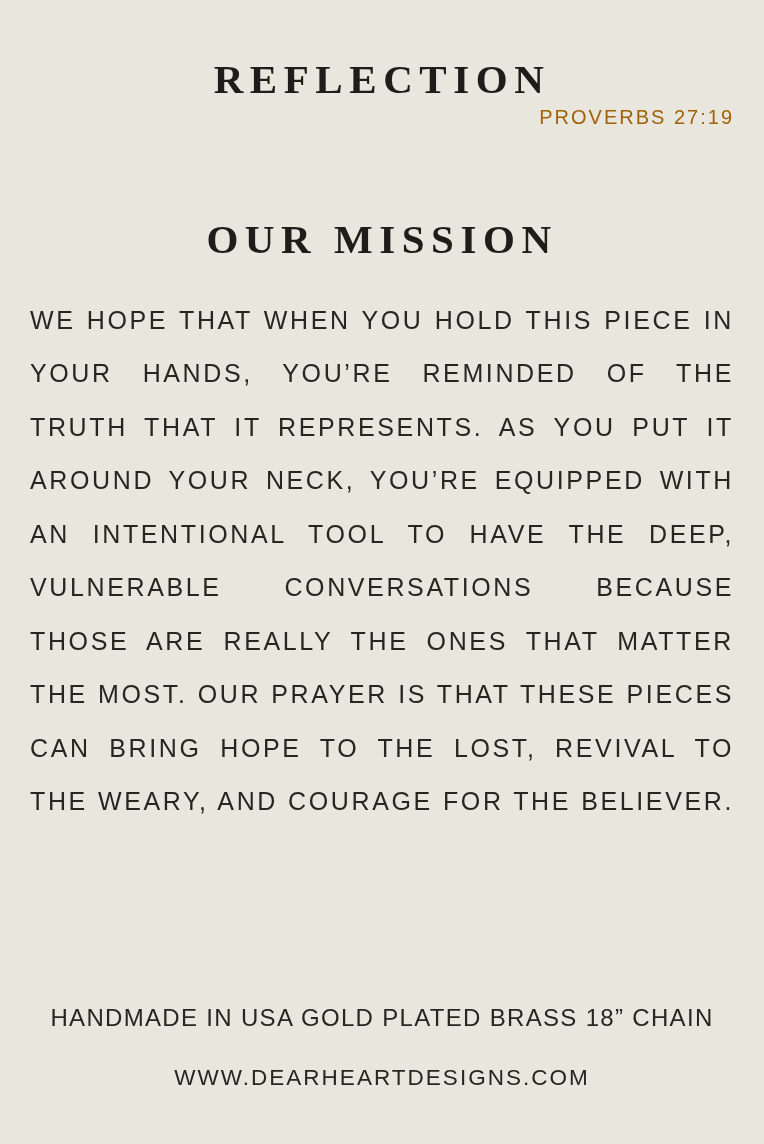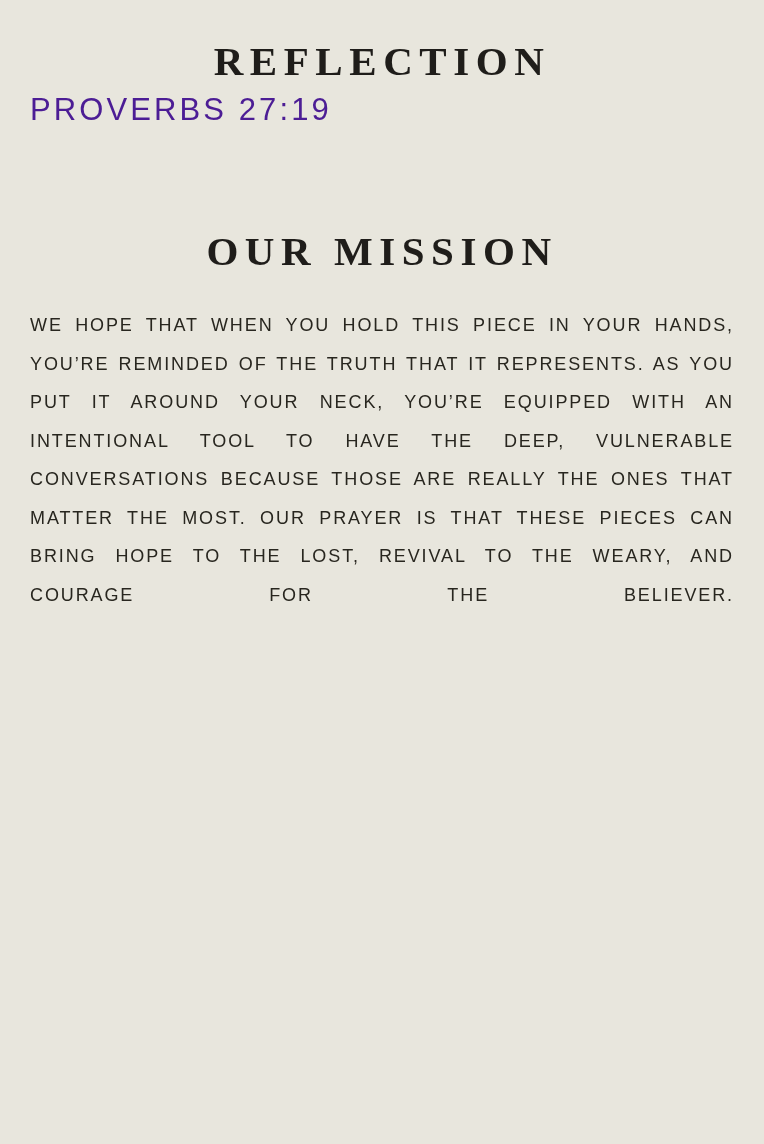--- a/index.html
+++ b/index.html
@@ -26,51 +26,51 @@
   }
   .heading {
     font-family: "Liberation Serif", serif;
     font-weight: 700;
     text-align: center;
     letter-spacing: 0.16em;
     color: #1f1d1a;
   }
   .heading-reflection {
     font-size: 41px;
-    margin-top: 41px;
+    margin-top: 59px;
     margin-bottom: 0;
     line-height: 1;
   }
   .verse {
     margin-top: 31px;
     font-size: 25.5px;
     letter-spacing: 0.12em;
     line-height: 1.78;
     text-align: justify;
     text-align-last: justify;
     color: #28261f;
     font-weight: 400;
   }
   .verse-ref {
     margin-top: 0;
-    font-size: 31px;
+    font-size: 20px;
     letter-spacing: 0.1em;
-    text-align: left;
+    text-align: right;
     line-height: 1.78;
-    color: #4c1d95;
+    color: #a16207;
   }
   .heading-mission {
     font-size: 41px;
     margin-top: 63px;
     margin-bottom: 4px;
     line-height: 1;
   }
   .mission-body {
     margin-top: 30px;
-    font-size: 18px;
+    font-size: 25px;
     letter-spacing: 0.105em;
     line-height: 2.14;
     text-align: justify;
     text-align-last: justify;
     color: #28261f;
   }
   .spacer {
     flex: 1 1 auto;
   }
   .footer {
@@ -100,14 +100,18 @@
 
 
   <p class="verse-ref">PROVERBS 27:19</p>
 
   <h1 class="heading heading-mission">OUR MISSION</h1>
 
   <p class="mission-body">WE HOPE THAT WHEN YOU HOLD THIS PIECE IN YOUR HANDS, YOU’RE REMINDED OF THE TRUTH THAT IT REPRESENTS. AS YOU PUT IT AROUND YOUR NECK, YOU’RE EQUIPPED WITH AN INTENTIONAL TOOL TO HAVE THE DEEP, VULNERABLE CONVERSATIONS BECAUSE THOSE ARE REALLY THE ONES THAT MATTER THE MOST. OUR PRAYER IS THAT THESE PIECES CAN BRING HOPE TO THE LOST, REVIVAL TO THE WEARY, AND COURAGE FOR THE BELIEVER.</p>
 
   <div class="spacer"></div>
 
+  <div class="footer">
+    <p class="footer-line footer-details">HANDMADE IN USA  GOLD PLATED BRASS 18” CHAIN</p>
+    <p class="footer-line footer-url">WWW.DEARHEARTDESIGNS.COM</p>
+  </div>
 
 </div>
 
 </body></html>

